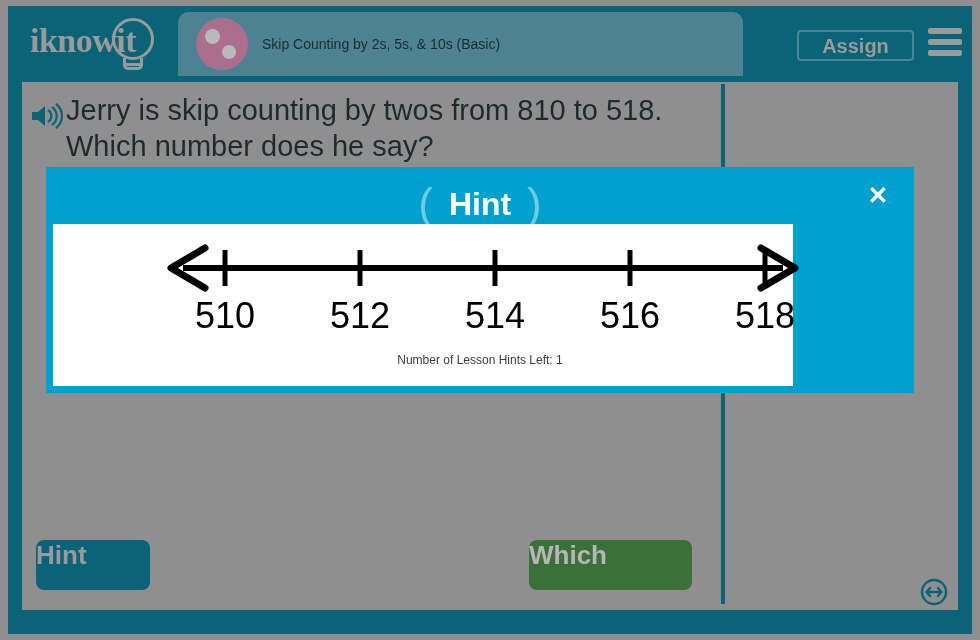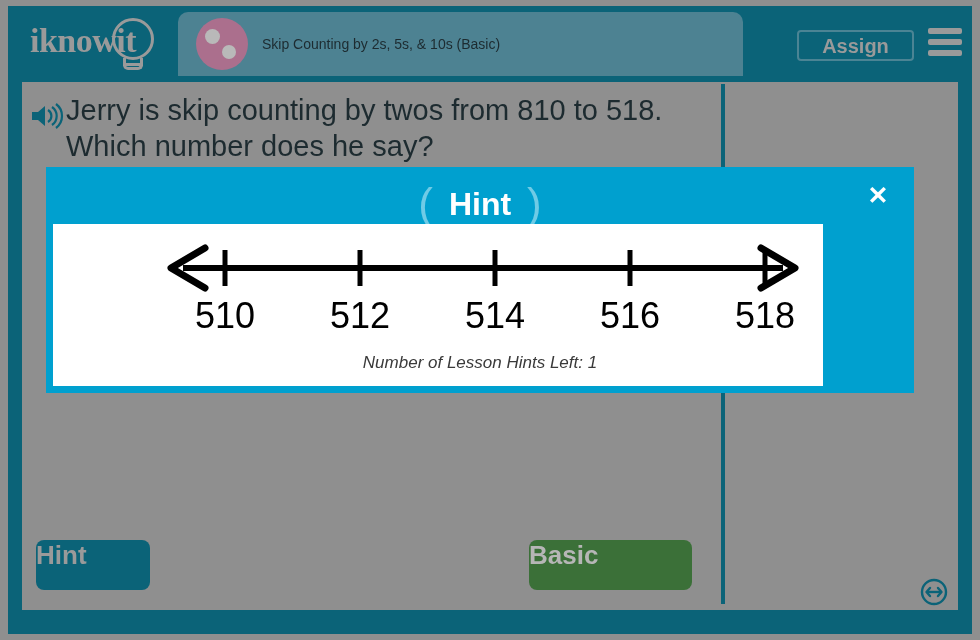--- a/index.html
+++ b/index.html
@@ -325,39 +325,37 @@
     font-weight: 700;
     cursor: pointer;
   }
   .modal-body {
     position: absolute;
     left: 7px;
     top: 57px;
     width: 740px;
     height: 162px;
     background: #ffffff;
-    padding-left: 30px;
   }
   .numberline {
     position: absolute;
     left: 0;
     top: 8px;
     width: 854px;
     height: 110px;
   }
   .hints-left {
     position: absolute;
     left: 0;
     top: 129px;
     width: 854px;
     text-align: center;
-    font-size: 17px;
+    font-size: 12px;
     color: #3a3a3a;
     font-family: "Liberation Sans", sans-serif;
-    font-style: italic;
   }
 </style>
 </head>
 <body>
 
 <div id="app">
 
   <div class="frame"></div>
 
   <div class="header">
@@ -395,21 +393,21 @@
         <path d="M22 5 A11 11 0 0 1 22 23" stroke="#0b6378" stroke-width="2.2" fill="none"></path>
         <path d="M26 2 A15 15 0 0 1 26 26" stroke="#0b6378" stroke-width="2.2" fill="none"></path>
       </svg>
       <div class="question-text">Jerry is skip counting by twos from 810 to 518. Which number does he say?</div>
     </div>
 
     <div class="vdivider"></div>
 
 
     <div class="hint-btn">Hint</div>
-    <div class="submit-btn">Basic</div>
+    <div class="submit-btn">Which</div>
 
     <svg class="resize-icon" viewBox="0 0 28 28">
       <circle cx="14" cy="14" r="12" stroke="#0b6378" stroke-width="2.4" fill="none"></circle>
       <path d="M7 14 L21 14" stroke="#0b6378" stroke-width="2.4"></path>
       <path d="M10 10 L6.5 14 L10 18" stroke="#0b6378" stroke-width="2.4" fill="none" stroke-linecap="round" stroke-linejoin="round"></path>
       <path d="M18 10 L21.5 14 L18 18" stroke="#0b6378" stroke-width="2.4" fill="none" stroke-linecap="round" stroke-linejoin="round"></path>
     </svg>
   </div>
 
   <div class="modal">

